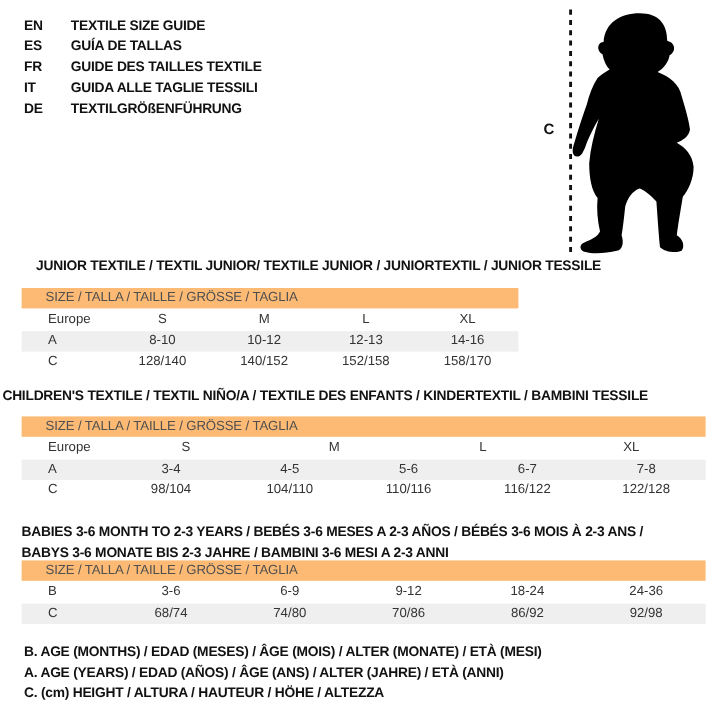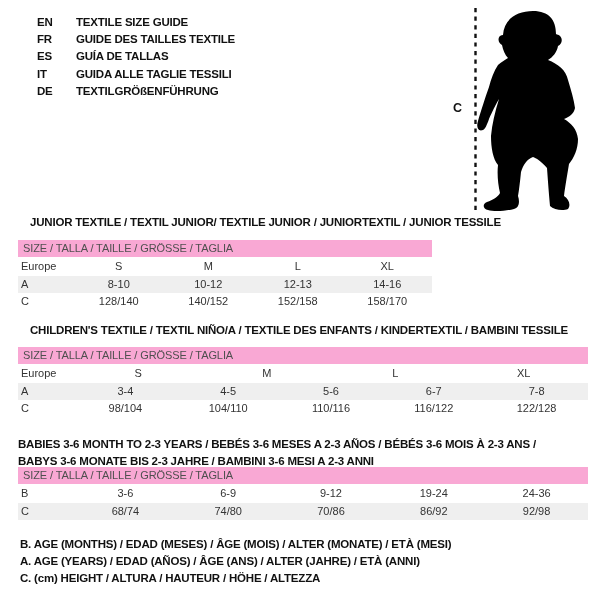--- a/index.html
+++ b/index.html
@@ -5,60 +5,60 @@
   html,body{margin:0;padding:0;}
   body{
     width:600px;height:600px;background:#ffffff;position:relative;overflow:hidden;
     font-family:"Liberation Sans", sans-serif;color:#111;
     -webkit-font-smoothing:antialiased;
   }
   .abs{position:absolute;}
 
   
   .lang-block{left:20px;top:13px;}
-  .lang-row{display:flex;height:17.4px;align-items:center;font-weight:bold;font-size:11.5px;letter-spacing:-0.2px;color:#111;margin-left:17px;}
+  .lang-row{display:flex;height:17.4px;align-items:center;font-weight:bold;font-size:11.5px;letter-spacing:-0.2px;color:#111;}
   .lang-code{width:39px;}
 
   
   .figure-svg{left:450px;top:0;}
   .height-label{left:453px;top:101px;font-weight:bold;font-size:12.5px;color:#111;}
 
   
   .section-title{font-weight:bold;font-size:11.5px;letter-spacing:-0.2px;color:#111;line-height:16.5px;white-space:nowrap;}
 
   
   .size-table{box-sizing:border-box;}
   .size-header{
-    height:17px;line-height:17px;background:#f9a8d4;color:#4f4f4f;
-    font-size:11px;padding-left:5px;box-sizing:border-box;margin-bottom:1px;letter-spacing:-0.1px;
+    height:17px;line-height:17px;background:#fdba74;color:#4f4f4f;
+    font-size:11px;padding-left:20px;box-sizing:border-box;margin-bottom:1px;letter-spacing:-0.1px;
   }
   .trow{display:flex;height:17.5px;line-height:17.5px;font-size:11px;color:#333;}
   .trow.stripe{background:#efefef;}
-  .tlabel{width:56px;padding-left:3px;box-sizing:border-box;}
+  .tlabel{width:56px;padding-left:3px;box-sizing:border-box;margin-left:19px;}
   .tcell{flex:1;text-align:center;}
 
   
   .legend-block{left:20px;top:536px;}
   .legend-line{font-weight:bold;font-size:11.5px;letter-spacing:-0.2px;line-height:17.2px;color:#111;white-space:nowrap;}
 </style>
 </head>
 <body>
 
 <div class="abs lang-block">
   <div class="lang-row">
     <span class="lang-code">EN</span>
     <span>TEXTILE SIZE GUIDE</span>
   </div>
   <div class="lang-row">
+    <span class="lang-code">ES</span>
+    <span>GUÍA DE TALLAS</span>
+  </div>
+  <div class="lang-row">
     <span class="lang-code">FR</span>
     <span>GUIDE DES TAILLES TEXTILE</span>
-  </div>
-  <div class="lang-row">
-    <span class="lang-code">ES</span>
-    <span>GUÍA DE TALLAS</span>
   </div>
   <div class="lang-row">
     <span class="lang-code">IT</span>
     <span>GUIDA ALLE TAGLIE TESSILI</span>
   </div>
   <div class="lang-row">
     <span class="lang-code">DE</span>
     <span>TEXTILGRÖßENFÜHRUNG</span>
   </div>
 </div>
@@ -122,21 +122,21 @@
   </div>
   <div class="trow">
     <span class="tlabel">C</span>
     <span class="tcell">128/140</span>
     <span class="tcell">140/152</span>
     <span class="tcell">152/158</span>
     <span class="tcell">158/170</span>
   </div>
 </div>
 
-<div class="abs section-title" style="left:30px;top:322px;">CHILDREN'S TEXTILE / TEXTIL NIÑO/A / TEXTILE DES ENFANTS / KINDERTEXTIL / BAMBINI TESSILE</div>
+<div class="abs section-title" style="left:2px;top:322px;">CHILDREN'S TEXTILE / TEXTIL NIÑO/A / TEXTILE DES ENFANTS / KINDERTEXTIL / BAMBINI TESSILE</div>
 <div class="abs size-table" style="left:18px;top:347px;width:570px;">
   <div class="size-header">SIZE / TALLA / TAILLE / GRÖSSE / TAGLIA</div>
   <div class="trow">
     <span class="tlabel">Europe</span>
     <span class="tcell">S</span>
     <span class="tcell">M</span>
     <span class="tcell">L</span>
     <span class="tcell">XL</span>
   </div>
   <div class="trow stripe">
@@ -161,21 +161,21 @@
   <div>BABIES 3-6 MONTH TO 2-3 YEARS / BEBÉS 3-6 MESES A 2-3 AÑOS / BÉBÉS 3-6 MOIS À 2-3 ANS /</div>
   <div>BABYS 3-6 MONATE BIS 2-3 JAHRE / BAMBINI 3-6 MESI A 2-3 ANNI</div>
 </div>
 <div class="abs size-table" style="left:18px;top:467px;width:570px;">
   <div class="size-header">SIZE / TALLA / TAILLE / GRÖSSE / TAGLIA</div>
   <div class="trow">
     <span class="tlabel">B</span>
     <span class="tcell">3-6</span>
     <span class="tcell">6-9</span>
     <span class="tcell">9-12</span>
-    <span class="tcell">19-24</span>
+    <span class="tcell">18-24</span>
     <span class="tcell">24-36</span>
   </div>
   <div class="trow stripe">
     <span class="tlabel">C</span>
     <span class="tcell">68/74</span>
     <span class="tcell">74/80</span>
     <span class="tcell">70/86</span>
     <span class="tcell">86/92</span>
     <span class="tcell">92/98</span>
   </div>

